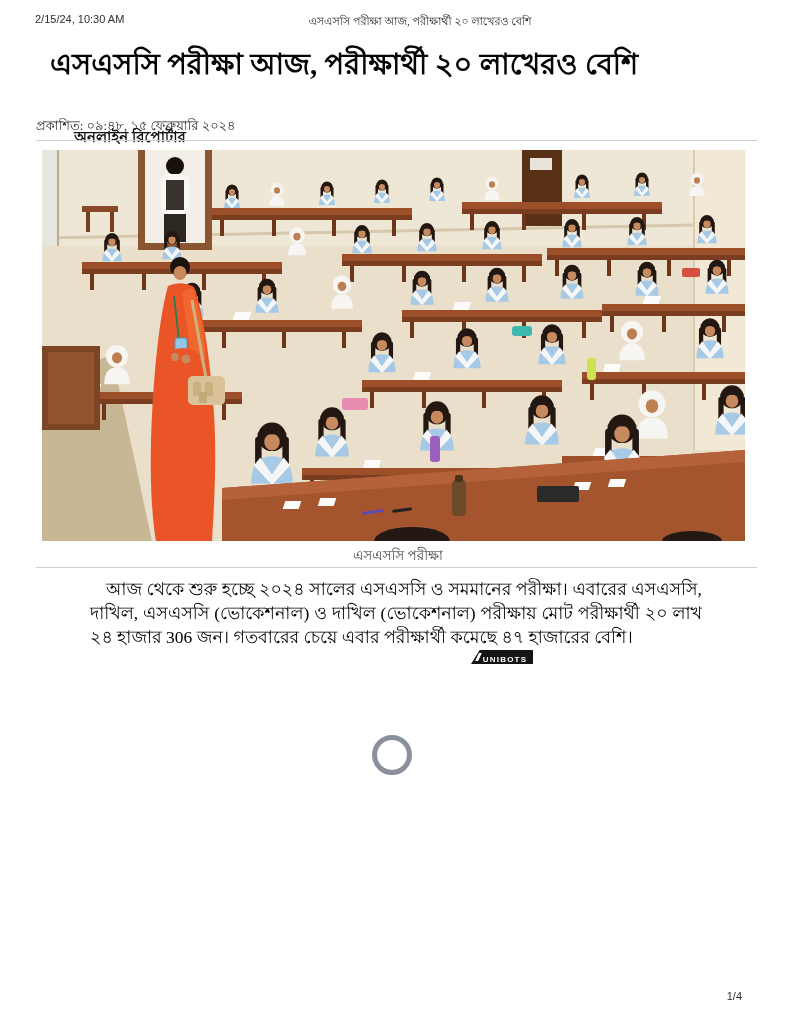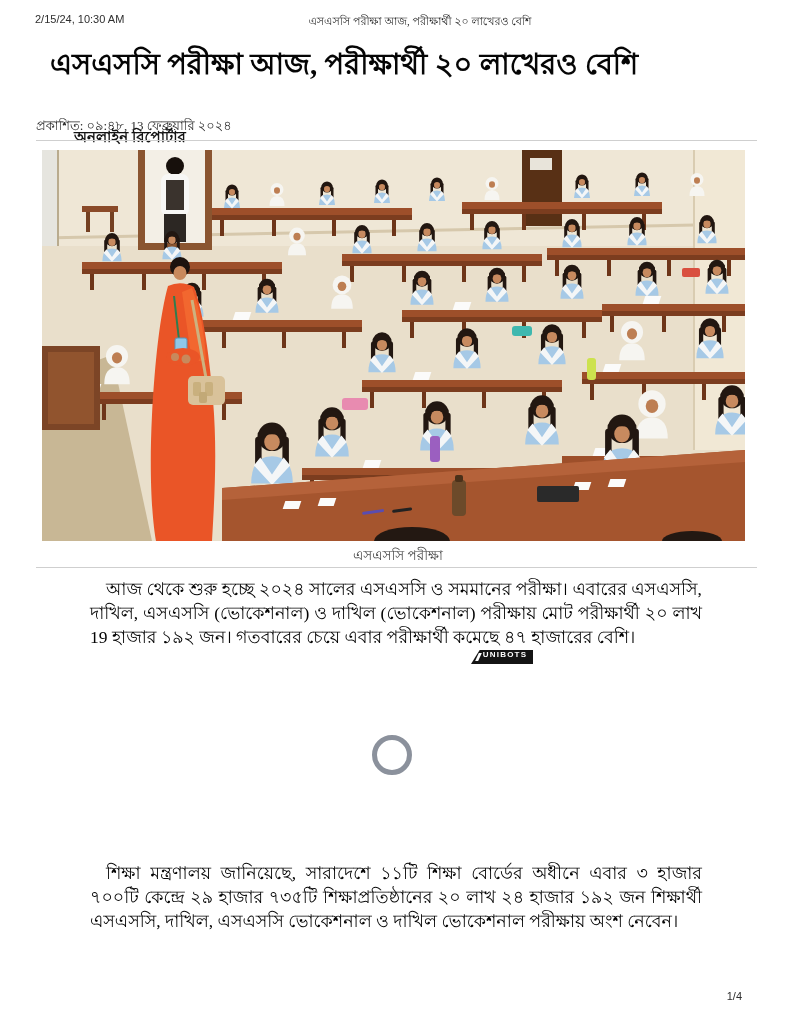--- a/index.html
+++ b/index.html
@@ -45,21 +45,21 @@
           font-family:"Liberation Serif","DejaVu Serif",serif;
           font-size:17.5px; line-height:24px; color:#030303;
           text-align:justify; text-indent:16px; }
   .para-1 { top:577px; }
   .para-2 { top:861px; }
 
   
   .ad-badge { position:absolute; left:471px; top:650px; width:62px; height:14px;
               background:#141414; color:#fff;
               clip-path:polygon(14% 0, 100% 0, 100% 100%, 0 100%);
-              display:flex; align-items:flex-start; justify-content:center;
+              display:flex; align-items:flex-end; justify-content:center;
               font-size:8px; font-weight:bold; letter-spacing:1.2px; }
   .ad-badge .slash { position:absolute; left:6px; top:3px; width:3px; height:8px;
                      background:#fff; transform:skewX(-25deg); }
   .ad-badge span.txt { padding-left:6px; }
 
   
   .spinner { position:absolute; left:372px; top:735px; width:40px; height:40px;
              border:5.5px solid #8b919c; border-radius:50%; background:#fff; }
 </style>
 </head>
@@ -67,21 +67,21 @@
 
 <div class="page">
 
   <div class="print-header">
     <span class="ph-datetime">2/15/24, 10:30 AM</span>
     <span class="ph-title">এসএসসি পরীক্ষা আজ, পরীক্ষার্থী ২০ লাখেরও বেশি</span>
   </div>
 
   <h1 class="headline">এসএসসি পরীক্ষা আজ, পরীক্ষার্থী ২০ লাখেরও বেশি</h1>
   <div class="byline">অনলাইন রিপোর্টার</div>
-  <div class="published">প্রকাশিত: ০৯:৪৮, 13 ফেব্রুয়ারি ২০২৪</div>
+  <div class="published">প্রকাশিত: ০৯:৪৮, ১৫ ফেব্রুয়ারি ২০২৪</div>
 
   <div class="divider divider-1"></div>
 
   <div class="photo">
     <svg width="703" height="391" viewBox="0 0 703 391" xmlns="http://www.w3.org/2000/svg">
       <defs>
         <g id="stu">
           <rect x="-13" y="-24" width="5" height="24" rx="2.5" fill="#221711"></rect>
           <rect x="8" y="-24" width="5" height="24" rx="2.5" fill="#221711"></rect>
           <path d="M-16,12 Q-16,-9 0,-9 Q16,-9 16,12 Z" fill="#a6c9e6"></path>
@@ -316,28 +316,27 @@
       <rect x="320" y="362" width="22" height="3" rx="1.5" fill="#5a4db0" transform="rotate(-8 320 362)"></rect>
       <rect x="350" y="360" width="20" height="3" rx="1.5" fill="#222" transform="rotate(-8 350 360)"></rect>
       <ellipse cx="370" cy="391" rx="38" ry="14" fill="#231812"></ellipse>
       <ellipse cx="650" cy="391" rx="30" ry="10" fill="#231812"></ellipse>
     </svg>
   </div>
 
   <div class="caption">এসএসসি পরীক্ষা</div>
   <div class="divider divider-2"></div>
 
-  <p class="para para-1">আজ থেকে শুরু হচ্ছে ২০২৪ সালের এসএসসি ও সমমানের পরীক্ষা। এবারের এসএসসি, দাখিল, এসএসসি (ভোকেশনাল) ও দাখিল (ভোকেশনাল) পরীক্ষায় মোট পরীক্ষার্থী ২০ লাখ 19 হাজার ১৯২ জন। গতবারের চেয়ে এবার পরীক্ষার্থী কমেছে ৪৭ হাজারের বেশি।</p>
+  <p class="para para-1">আজ থেকে শুরু হচ্ছে ২০২৪ সালের এসএসসি ও সমমানের পরীক্ষা। এবারের এসএসসি, দাখিল, এসএসসি (ভোকেশনাল) ও দাখিল (ভোকেশনাল) পরীক্ষায় মোট পরীক্ষার্থী ২০ লাখ ২৪ হাজার 306 জন। গতবারের চেয়ে এবার পরীক্ষার্থী কমেছে ৪৭ হাজারের বেশি।</p>
 
   <div class="ad-badge">
     <i class="slash"></i>
     <span class="txt">UNIBOTS</span>
   </div>
 
   <div class="spinner"></div>
 
-  <p class="para para-2">শিক্ষা মন্ত্রণালয় জানিয়েছে, সারাদেশে ১১টি শিক্ষা বোর্ডের অধীনে এবার ৩ হাজার ৭০০টি কেন্দ্রে ২৯ হাজার ৭৩৫টি শিক্ষাপ্রতিষ্ঠানের ২০ লাখ ২৪ হাজার ১৯২ জন শিক্ষার্থী এসএসসি, দাখিল, এসএসসি ভোকেশনাল ও দাখিল ভোকেশনাল পরীক্ষায় অংশ নেবেন।</p>
 
   <div class="print-footer">
     <span class="pf-page">1/4</span>
   </div>
 
 </div>
 
 </body></html>

